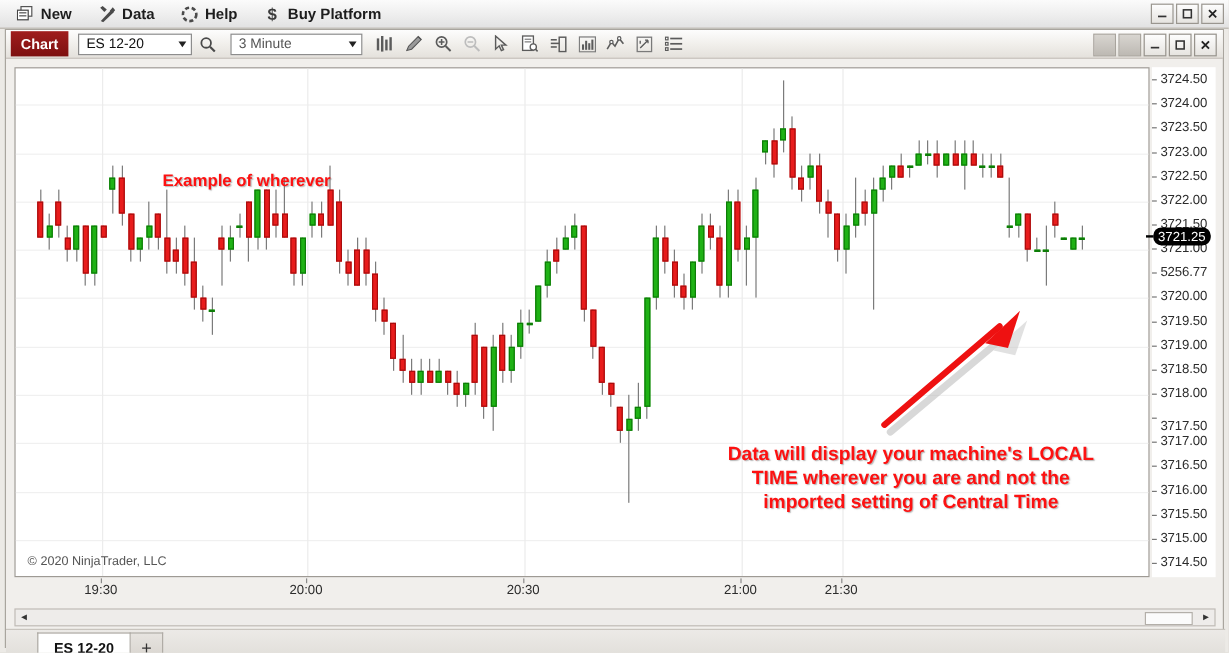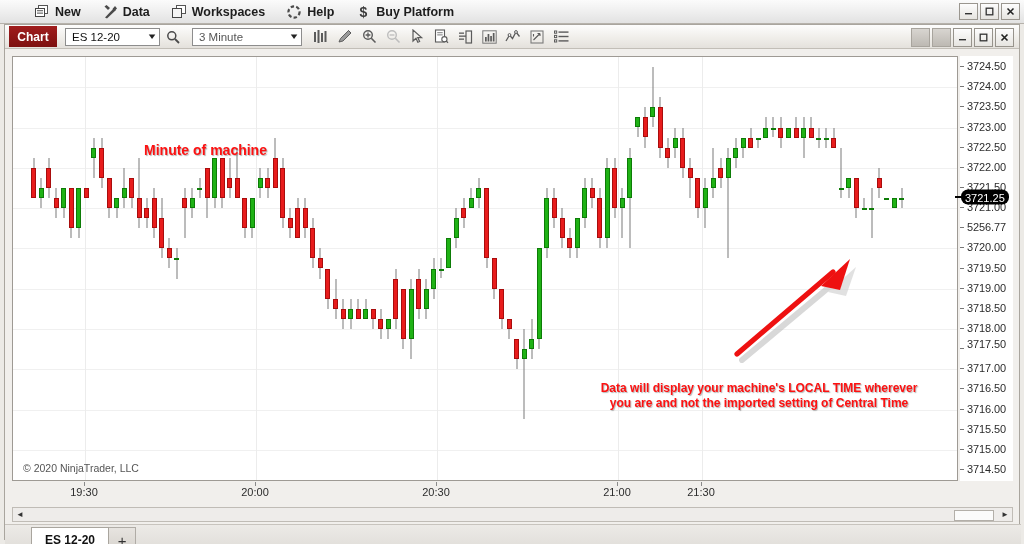--- a/index.html
+++ b/index.html
@@ -19,21 +19,21 @@
     display:flex;align-items:center;
   }
   .brand{
     width:172px;height:23px;
     background:linear-gradient(to bottom,#9d1c1c 0%,#8c1414 45%,#7a0f0f 100%);
     color:#fff;font-size:14.5px;font-weight:bold;letter-spacing:2.2px;
     display:flex;align-items:center;justify-content:center;
     font-family:"Liberation Sans", sans-serif;
   }
   .brand .thin{font-weight:normal;}
-  .menu-items{display:flex;align-items:center;height:23px;padding-left:24px;}
+  .menu-items{display:flex;align-items:center;height:23px;padding-left:3px;}
   .menu-item{
     display:flex;align-items:center;gap:6px;
     padding:0 11px;height:23px;font-size:12.5px;font-weight:bold;color:#1d1d1d;
     cursor:default;
   }
   .menu-item .ic{display:inline-flex;width:14px;height:14px;align-items:center;justify-content:center;color:#4a4a4a;}
   .wbtns{position:absolute;right:4px;top:3px;display:flex;gap:2px;}
   .wbtn{
     width:17px;height:15px;border:1px solid #9a968f;background:linear-gradient(to bottom,#fdfdfd,#e6e4e0);
     display:flex;align-items:center;justify-content:center;font-size:10px;color:#333;line-height:1;
@@ -103,21 +103,21 @@
   .candle{position:absolute;}
   .wick{position:absolute;width:1px;background:#7b7b7b;left:50%;transform:translateX(-50%);}
   .body{position:absolute;left:0;width:100%;box-sizing:border-box;}
   .up .body{background:#1fb215;border:1px solid #0d7c07;}
   .dn .body{background:#e81c1c;border:1px solid #a90d0d;}
 
   
   .anno{position:absolute;color:#fd1111;font-weight:bold;text-align:center;
         text-shadow:1px 1px 1px rgba(120,120,120,0.55);line-height:1.25;}
   .anno1{left:100px;top:85px;width:185px;font-size:14px;}
-  .anno2{left:586px;top:324px;width:320px;font-size:12px;}
+  .anno2{left:586px;top:312px;width:320px;font-size:16px;}
   .arrow{position:absolute;left:720px;top:195px;width:135px;height:115px;}
 
   
   .hscroll{
     position:absolute;left:7px;top:482px;width:1001px;height:15px;
     background:#eeecea;border:1px solid #c0bcb6;box-sizing:border-box;
     display:flex;align-items:center;justify-content:space-between;
   }
   .sarrow{font-size:8px;color:#333;padding:0 3px;}
   .sthumb{position:absolute;right:18px;top:2px;width:38px;height:9px;background:#fbfbfb;border:1px solid #b3afa9;}
@@ -161,29 +161,20 @@
         <span class="ic">
           <svg width="14" height="14" viewBox="0 0 14 14">
               <path d="M1.5 1.5 L5 5 L7 3 L3.5 0 Z" fill="#4a4a4a"></path>
               <path d="M2 12.5 L11 3 L13 5 L4 13.5 Z" fill="#4a4a4a"></path>
               <path d="M12 1 L9.5 4 L11.5 6 L14 3.5 Z" fill="#4a4a4a"></path>
             </svg>
         </span>
         <span>Data</span>
       </div>
 
-      <div class="menu-item">
-        <span class="ic">
-          <svg width="14" height="13" viewBox="0 0 14 13">
-              <rect x="4.5" y="0.5" width="9" height="8" fill="#fff" stroke="#555"></rect>
-              <rect x="0.5" y="3.5" width="9" height="9" fill="#f4f4f4" stroke="#444"></rect>
-            </svg>
-        </span>
-        <span>Workspaces</span>
-      </div>
 
 
       <div class="menu-item">
         <span class="ic">
           <svg width="14" height="14" viewBox="0 0 14 14">
               <circle cx="7" cy="7" r="5.6" fill="none" stroke="#4a4a4a" stroke-width="2.2" stroke-dasharray="3.4 2.2"></circle>
             </svg>
         </span>
         <span>Help</span>
       </div>
@@ -823,21 +814,21 @@
               <div class="wick" style="top: 141px; height: 10.1px;"></div>
               <div class="body" style="top: 141px; height: 10.1px;"></div>
             </div>
             <div class="candle up" style="left: 886.3px; top: 0px; width: 5px; height: 423px;">
               <div class="wick" style="top: 130.9px; height: 20.1px;"></div>
               <div class="body" style="top: 141px; height: 2px;"></div>
             </div>
           </div>
 
         <div class="anno anno1">
-          <div>Minute of machine</div>
+          <div>Example of wherever</div>
         </div>
 
         <div class="anno anno2">Data will display your machine's LOCAL TIME wherever you are and not the imported setting of Central Time</div>
 
         <svg class="arrow" viewBox="0 0 135 115">
           <g transform="translate(3,4)">
             <path d="M6 104 L104 22" stroke="#b9b9b9" stroke-width="6" stroke-linecap="round" opacity="0.55"></path>
             <path d="M92 36 L120 11 L110 40 Z" fill="#c9c9c9" opacity="0.55"></path>
           </g>
           <path d="M4 102 L100 20" stroke="#ee1111" stroke-width="5.2" stroke-linecap="round"></path>
@@ -870,21 +861,21 @@
           <div class="ylab" style="top: 191.4px;">3720.00</div>
           <div class="ytick" style="top: 211.5px;"></div>
           <div class="ylab" style="top: 211.5px;">3719.50</div>
           <div class="ytick" style="top: 231.6px;"></div>
           <div class="ylab" style="top: 231.6px;">3719.00</div>
           <div class="ytick" style="top: 251.8px;"></div>
           <div class="ylab" style="top: 251.8px;">3718.50</div>
           <div class="ytick" style="top: 271.9px;"></div>
           <div class="ylab" style="top: 271.9px;">3718.00</div>
           <div class="ytick" style="top: 292.1px;"></div>
-          <div class="ylab" style="top: 288px;">3717.50</div>
+          <div class="ylab" style="top: 299px;">3717.50</div>
           <div class="ytick" style="top: 312.2px;"></div>
           <div class="ylab" style="top: 312.2px;">3717.00</div>
           <div class="ytick" style="top: 332.4px;"></div>
           <div class="ylab" style="top: 332.4px;">3716.50</div>
           <div class="ytick" style="top: 352.5px;"></div>
           <div class="ylab" style="top: 352.5px;">3716.00</div>
           <div class="ytick" style="top: 372.6px;"></div>
           <div class="ylab" style="top: 372.6px;">3715.50</div>
           <div class="ytick" style="top: 392.8px;"></div>
           <div class="ylab" style="top: 392.8px;">3715.00</div>

